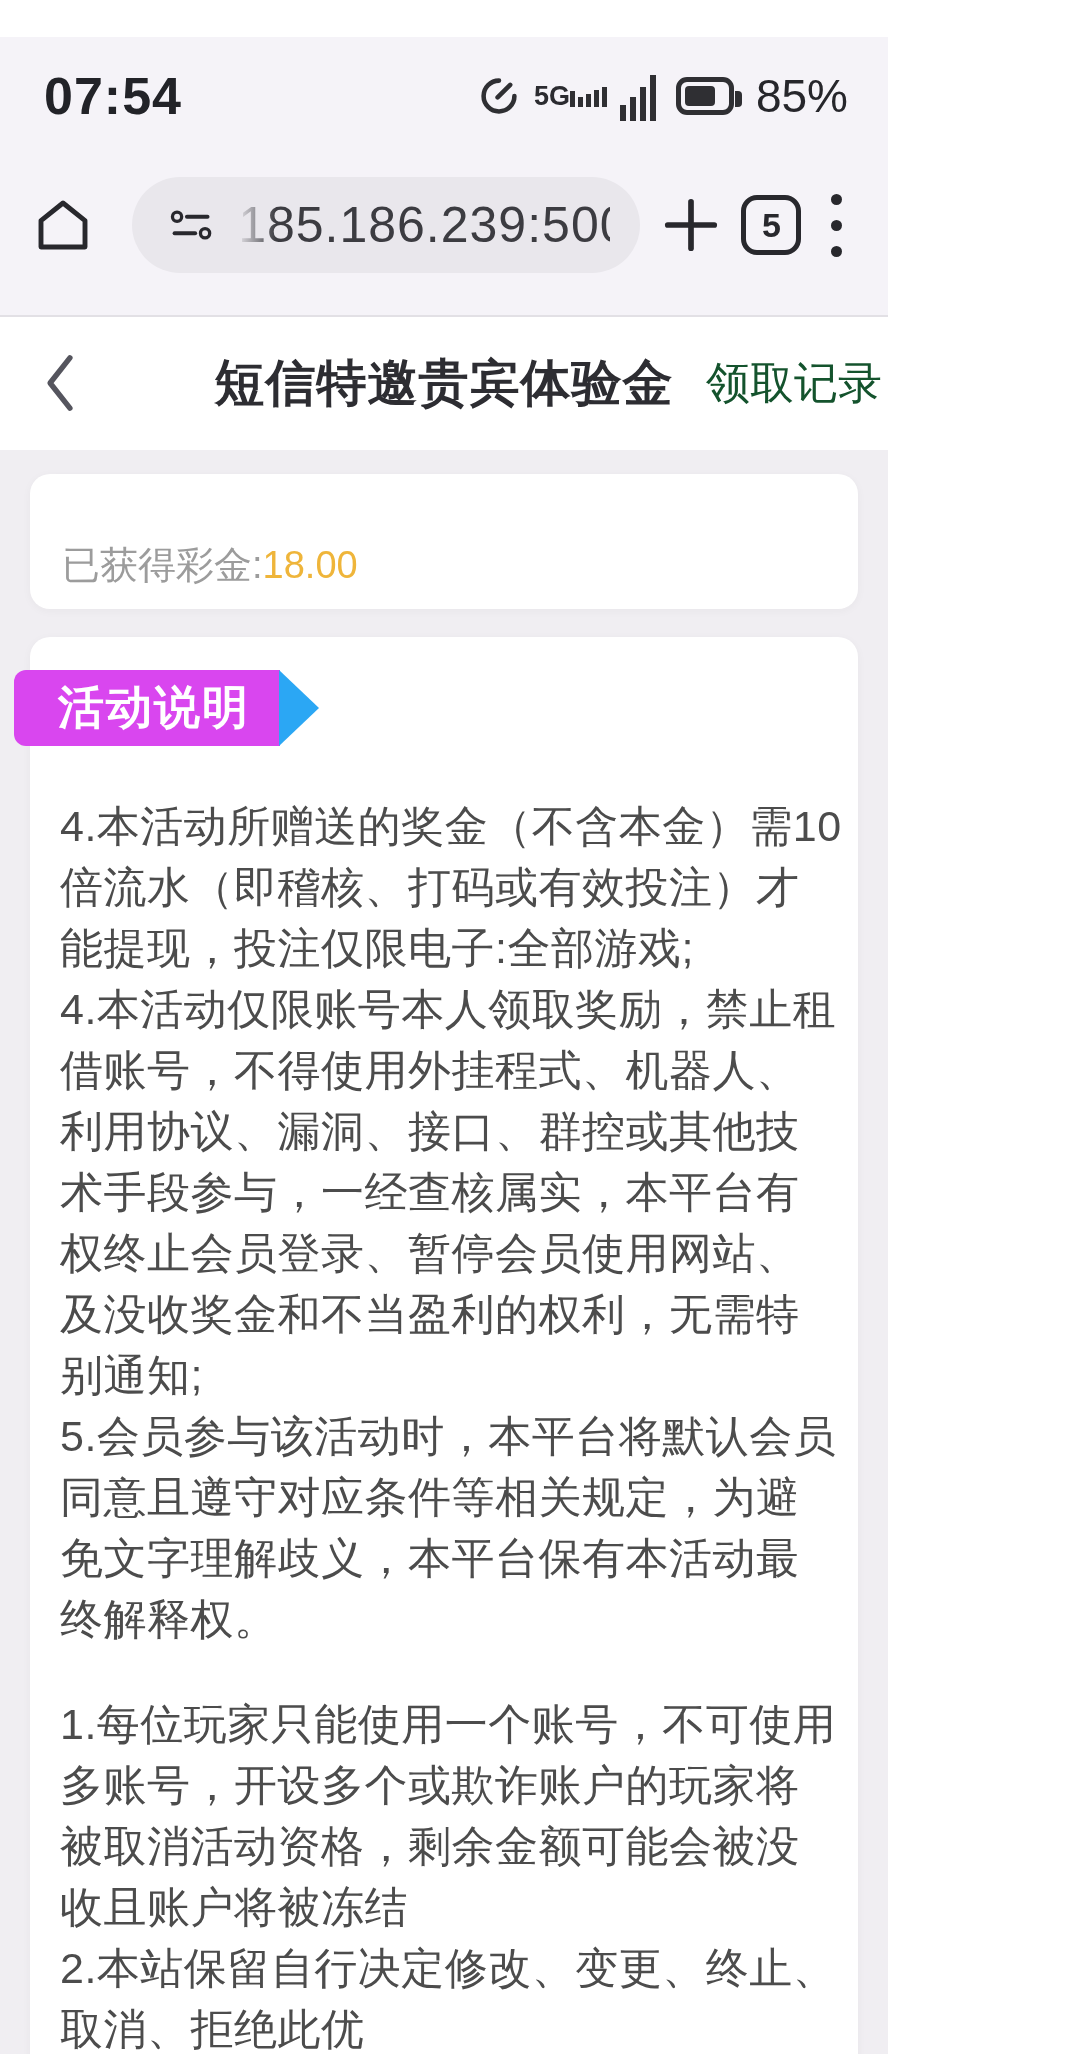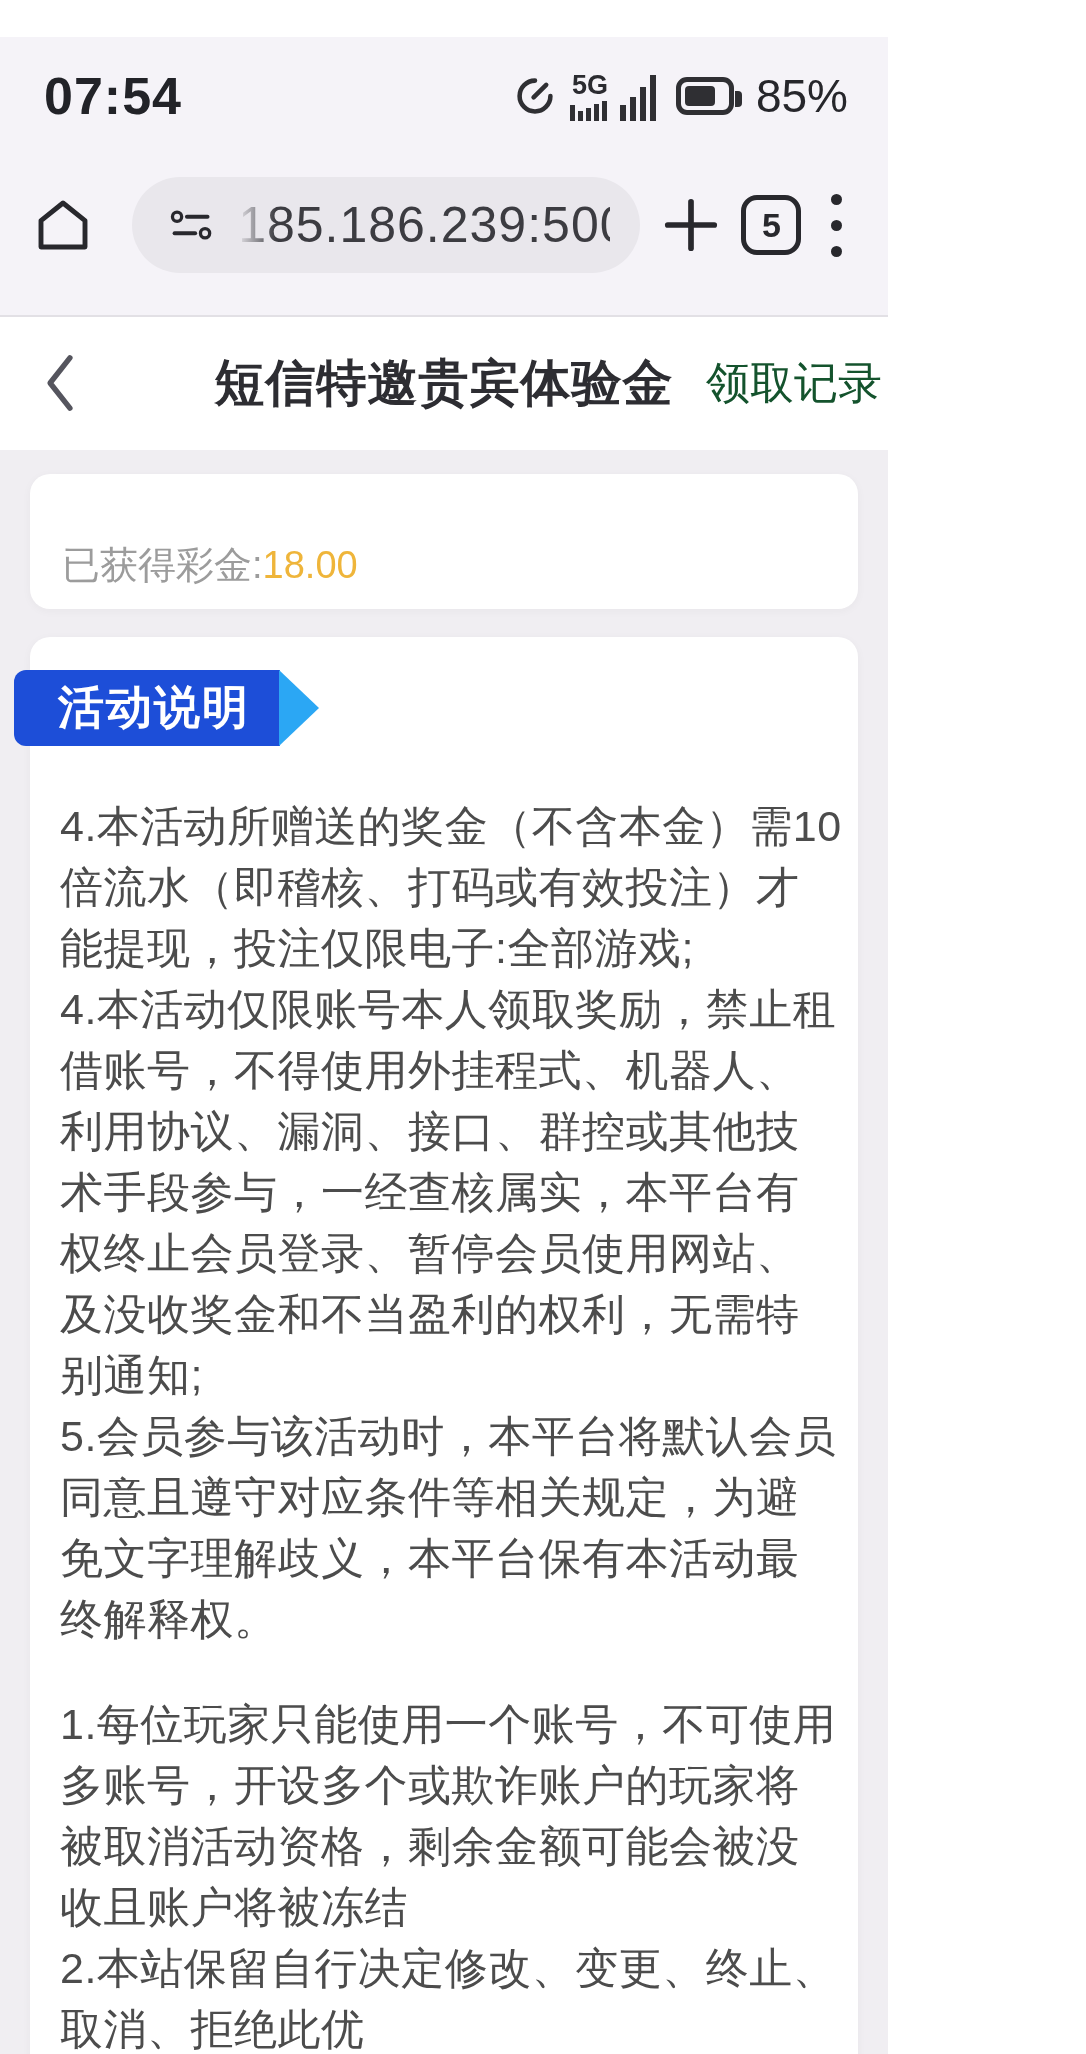--- a/index.html
+++ b/index.html
@@ -5,21 +5,21 @@
   * { margin:0; padding:0; box-sizing:border-box; }
   html,body { background:#ffffff; }
   body { font-family:"Liberation Sans","DejaVu Sans",sans-serif; }
   .screen { position:relative; width:888px; height:2054px; overflow:hidden; background:#f0eef2;margin-top:37px; }
 
   
   .chrome { background:#f5f3f8; }
   .status-bar { height:108px; display:flex; align-items:center; justify-content:space-between; padding:10px 40px 0 44px; }
   .clock { font-size:52px; font-weight:600; color:#222328; letter-spacing:1px; }
   .status-icons { display:flex; align-items:center; gap:14px; }
-  .net-cluster { display:flex; flex-direction:column; align-items:center; line-height:1; margin-right:-4px; }
+  .net-cluster { display:flex; flex-direction:row; align-items:center; line-height:1; margin-right:-4px; }
   .net-label { font-size:27px; font-weight:700; color:#2b2b30; }
   .battery { position:relative; width:58px; height:38px; border:5px solid #2f2f33; border-radius:11px; margin:0 8px 0 2px; }
   .battery-fill { position:absolute; left:4px; top:4px; bottom:4px; width:62%; background:#2f2f33; border-radius:4px; }
   .battery-nub { position:absolute; right:-13px; top:9px; width:7px; height:16px; background:#2f2f33; border-radius:0 4px 4px 0; }
   .battery-pct { font-size:46px; font-weight:500; color:#26262b; }
 
   .toolbar { height:172px; display:flex; align-items:center; padding:0 36px 10px 30px; border-bottom:2px solid #e2e0e5; }
   .url-pill { position:relative; display:flex; align-items:center; width:508px; height:96px; margin-left:36px; background:#e9e7ec; border-radius:48px; padding:0 30px 0 36px; }
   .url-text { position:relative; font-size:50px; color:#3c3c41; letter-spacing:1px; margin-left:24px; white-space:nowrap; overflow:hidden; }
   .url-fade { position:absolute; left:96px; top:14px; bottom:14px; width:48px; background:linear-gradient(90deg,#e9e7ec 18%,rgba(233,231,236,0)); pointer-events:none; }
@@ -40,21 +40,21 @@
   .card { background:#ffffff; border-radius:20px; box-shadow:0 2px 10px rgba(40,40,60,0.04); }
   .success-card { padding:36px 0 18px 0; }
   .success-row { display:flex; align-items:center; justify-content:center; gap:28px; }
   .check-circle { width:64px; height:64px; border-radius:50%; background:#22b830; display:flex; align-items:center; justify-content:center; flex:0 0 auto; }
   .success-msg { font-size:45px; font-weight:700; color:#2f2f2f; letter-spacing:1px; }
   .bonus-line { margin-top:30px; padding-left:32px; font-size:38px; }
   .bonus-label { color:#9c9c9c;text-align:center; }
   .bonus-value { color:#efb53a; }
 
   .info-card { margin-top:28px; padding:33px 0 120px 0; min-height:1500px; }
-  .ribbon { position:relative; width:max-content; height:76px; margin-left:-16px; display:flex; align-items:center; padding:0 30px 0 44px; background:#1d4ed8; border-radius:12px 0 0 12px; }
+  .ribbon { position:relative; width:max-content; height:76px; margin-left:-16px; display:flex; align-items:center; padding:0 30px 0 44px; background:#d946ef; border-radius:12px 0 0 12px; }
   .ribbon::after { content:""; position:absolute; right:-39px; top:0; width:0; height:0; border-top:38px solid transparent; border-bottom:38px solid transparent; border-left:40px solid #2ba7f4; }
   .ribbon span { font-size:46px; font-weight:600; color:#ffffff; letter-spacing:2px; }
   .ribbon-terms { margin-top:22px; }
   .paragraphs { margin-top:50px; padding:0 16px 0 30px; font-size:43px; line-height:61px; color:#4c4c4c; letter-spacing:0.5px; }
   .paragraphs p { margin:0; }
   .paragraphs-terms { margin-top:44px; }
 </style>
 </head>
 <body>
 

